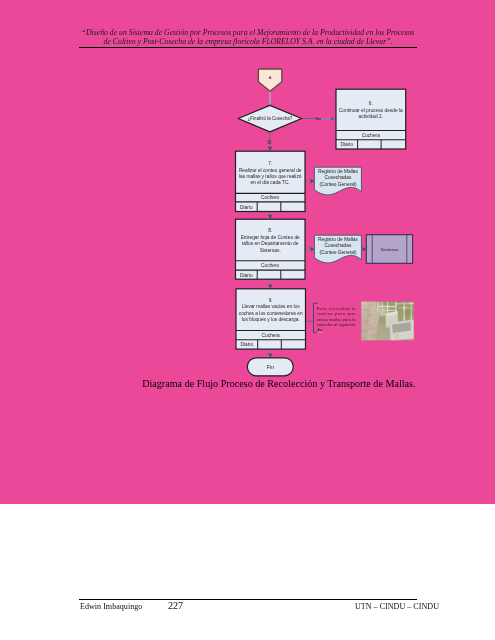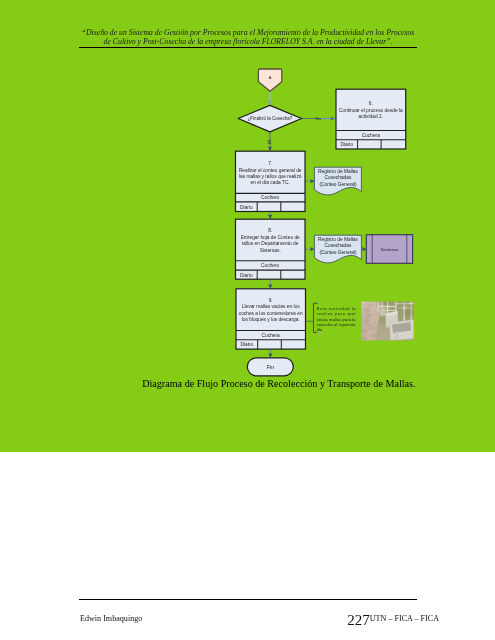--- a/index.html
+++ b/index.html
@@ -1,24 +1,24 @@
 <!DOCTYPE html>
 <html><head>
 <meta charset="utf-8">
 <style>
   html,body{margin:0;padding:0;}
   body{width:495px;height:640px;background:#fff;font-family:"Liberation Serif",serif;overflow:hidden;}
-  .page{position:relative;width:495px;height:452px;background:#84cc16;}
+  .page{position:relative;width:495px;height:504px;background:#ec4899;}
   .hdr{position:absolute;left:79px;top:28.2px;width:338px;text-align:center;
        font-family:"Liberation Serif",serif;font-style:italic;font-size:7.75px;line-height:9.1px;color:#1a1a1a;}
   .hdr-rule{position:absolute;left:79px;top:46.5px;width:338px;height:1.5px;background:#000;}
   .ftr-rule{position:absolute;left:79px;top:598.5px;width:338px;height:1.2px;background:#000;}
   .ftr{position:absolute;left:80px;top:601.5px;width:359px;display:flex;justify-content:space-between;
-       font-size:8.1px;color:#111;white-space:nowrap;margin-top:12px;}
-  .ftr .mid{position:absolute;left:0;width:359px;text-align:right;margin-left:9.8px;font-size:15px;position:relative;top:-1.8px;}
+       font-size:8.1px;color:#111;white-space:nowrap;}
+  .ftr .mid{position:absolute;left:16px;width:359px;text-align:left;margin-left:9.8px;font-size:10px;position:relative;top:-1.8px;}
   .caption{position:absolute;left:77.5px;top:377.5px;width:338px;text-align:right;font-size:10.15px;color:#000;}
   svg.flow{position:absolute;left:0;top:0;}
   .nodeText{font-family:"Liberation Sans",sans-serif;fill:#231f20;}
 </style>
 </head>
 <body>
 
 <div class="page">
   <div class="hdr">
     <div>“Diseño de un Sistema de Gestión por Procesos para el Mejoramiento de la Productividad en los Procesos</div>
@@ -224,15 +224,15 @@
       <text class="nodeText" x="270.4" y="369.3" text-anchor="middle" font-size="5.3">Fin</text>
     </g>
   </svg>
 
   <div class="caption">Diagrama de Flujo Proceso de Recolección y Transporte de Mallas.</div>
 
   <div class="ftr-rule"></div>
   <div class="ftr">
     <span>Edwin Imbaquingo</span>
     <span class="mid">227</span>
-    <span>UTN – FICA – FICA</span>
+    <span>UTN – CINDU – CINDU</span>
   </div>
 </div>
 
 </body></html>

